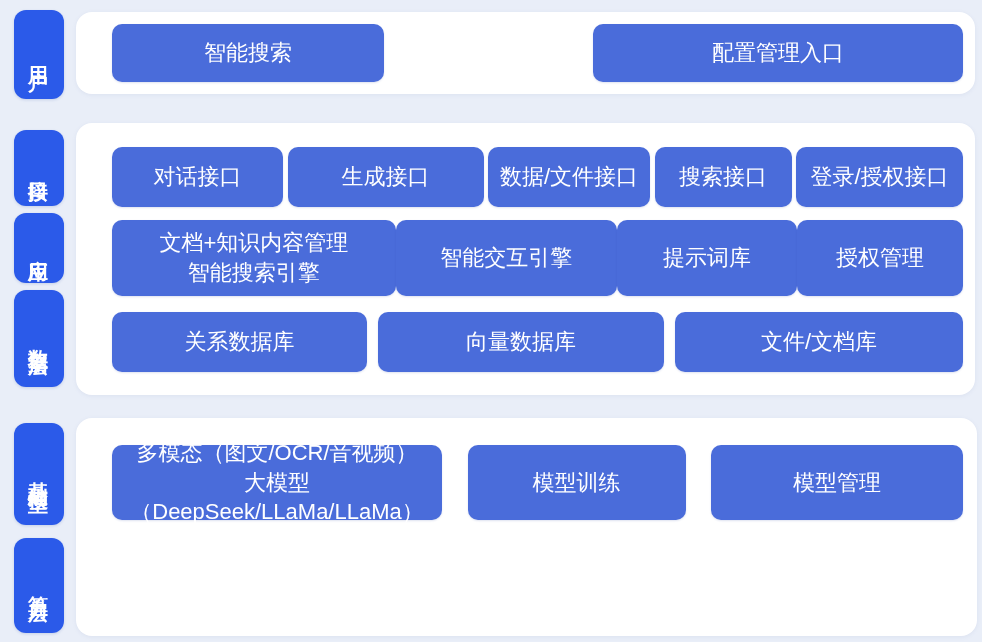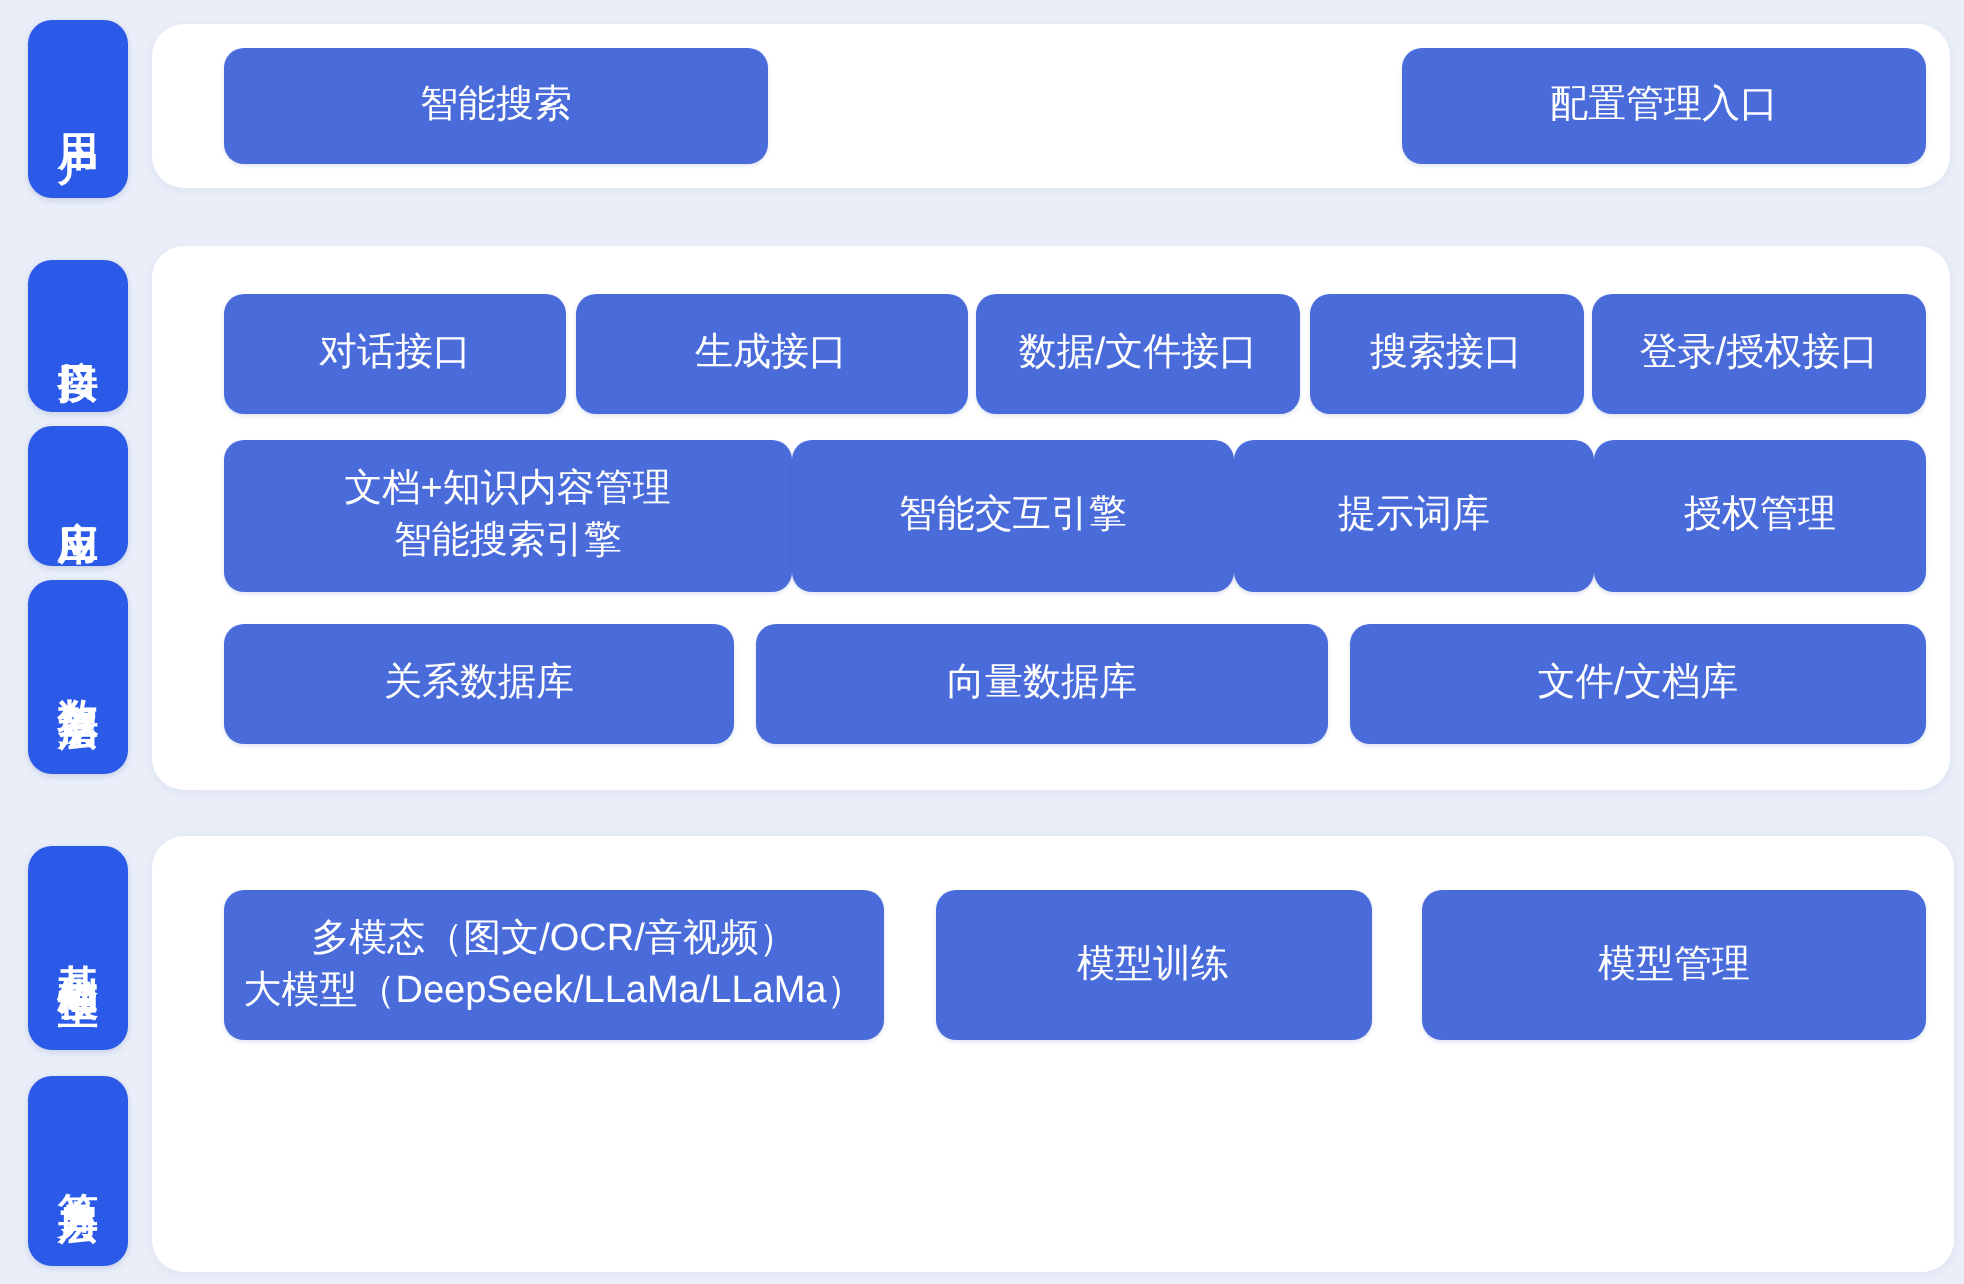--- a/index.html
+++ b/index.html
@@ -20,36 +20,36 @@
     box-shadow:0 1px 3px rgba(40,70,160,.18);
   }
   .panel{
     position:absolute;left:76px;background:#ffffff;border-radius:16px;
     box-sizing:border-box;box-shadow:0 1px 4px rgba(110,130,180,.10);
   }
   .row{display:flex;justify-content:space-between;align-items:stretch;}
   .blk{
     background:#4a6cda;border-radius:10px;color:#ffffff;
     display:flex;align-items:center;justify-content:center;
-    font-size:19px;text-align:center;white-space:pre-line;line-height:1.35;
+    font-size:22px;text-align:center;white-space:pre-line;line-height:1.35;
     box-shadow:0 1px 2px rgba(40,70,160,.15);
   }
 </style>
 </head>
 <body>
 
 <div class="page">
 
   <div class="vcol" style="top:10px;height:89px">
     <div class="vlabel" style="height:89px">用户</div>
   </div>
   <div class="panel" style="top:12px;width:899px;height:82px;padding:12px 12px 12px 36px">
     <div class="row" style="height:58px">
       <div class="blk" style="width:272px">智能搜索</div>
-      <div class="blk" style="width:262px">配置管理入口</div>
+      <div class="blk" style="width:370px">配置管理入口</div>
     </div>
   </div>
 
   <div class="vcol" style="top:130px;height:257px">
     <div class="vlabel" style="height:76px">接口</div>
     <div class="vlabel" style="height:70px">应用</div>
     <div class="vlabel" style="height:97px">数据层</div>
   </div>
   <div class="panel" style="top:123px;width:899px;height:272px;padding:24px 12px 23px 36px">
     <div class="row" style="height:60px">

